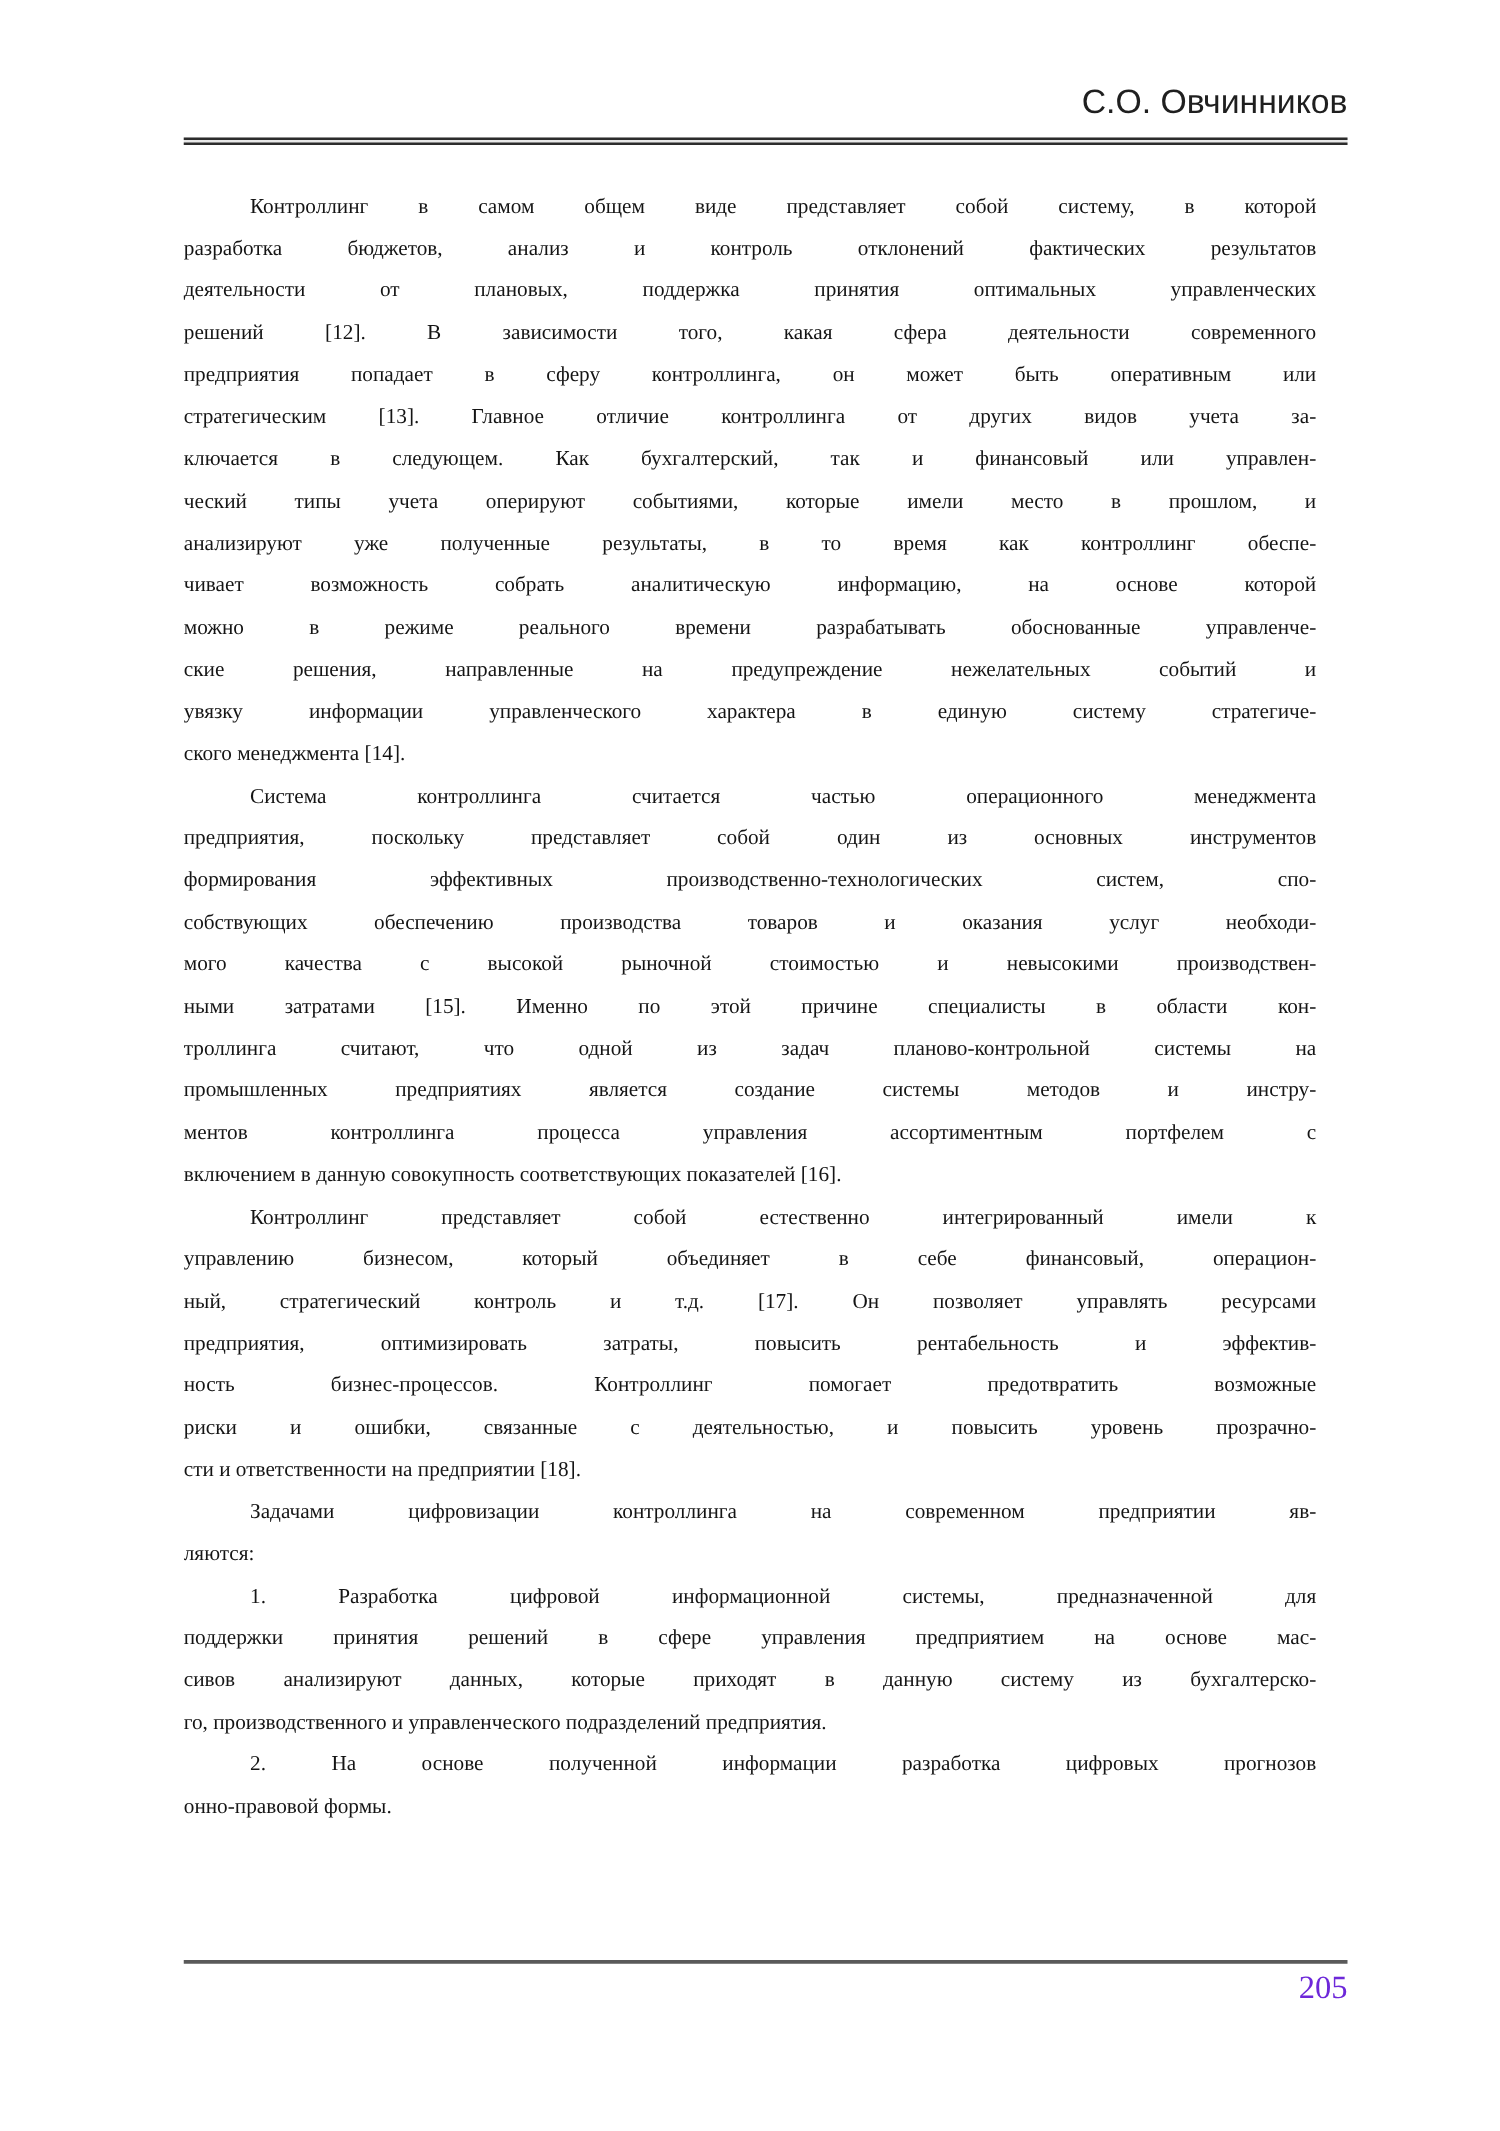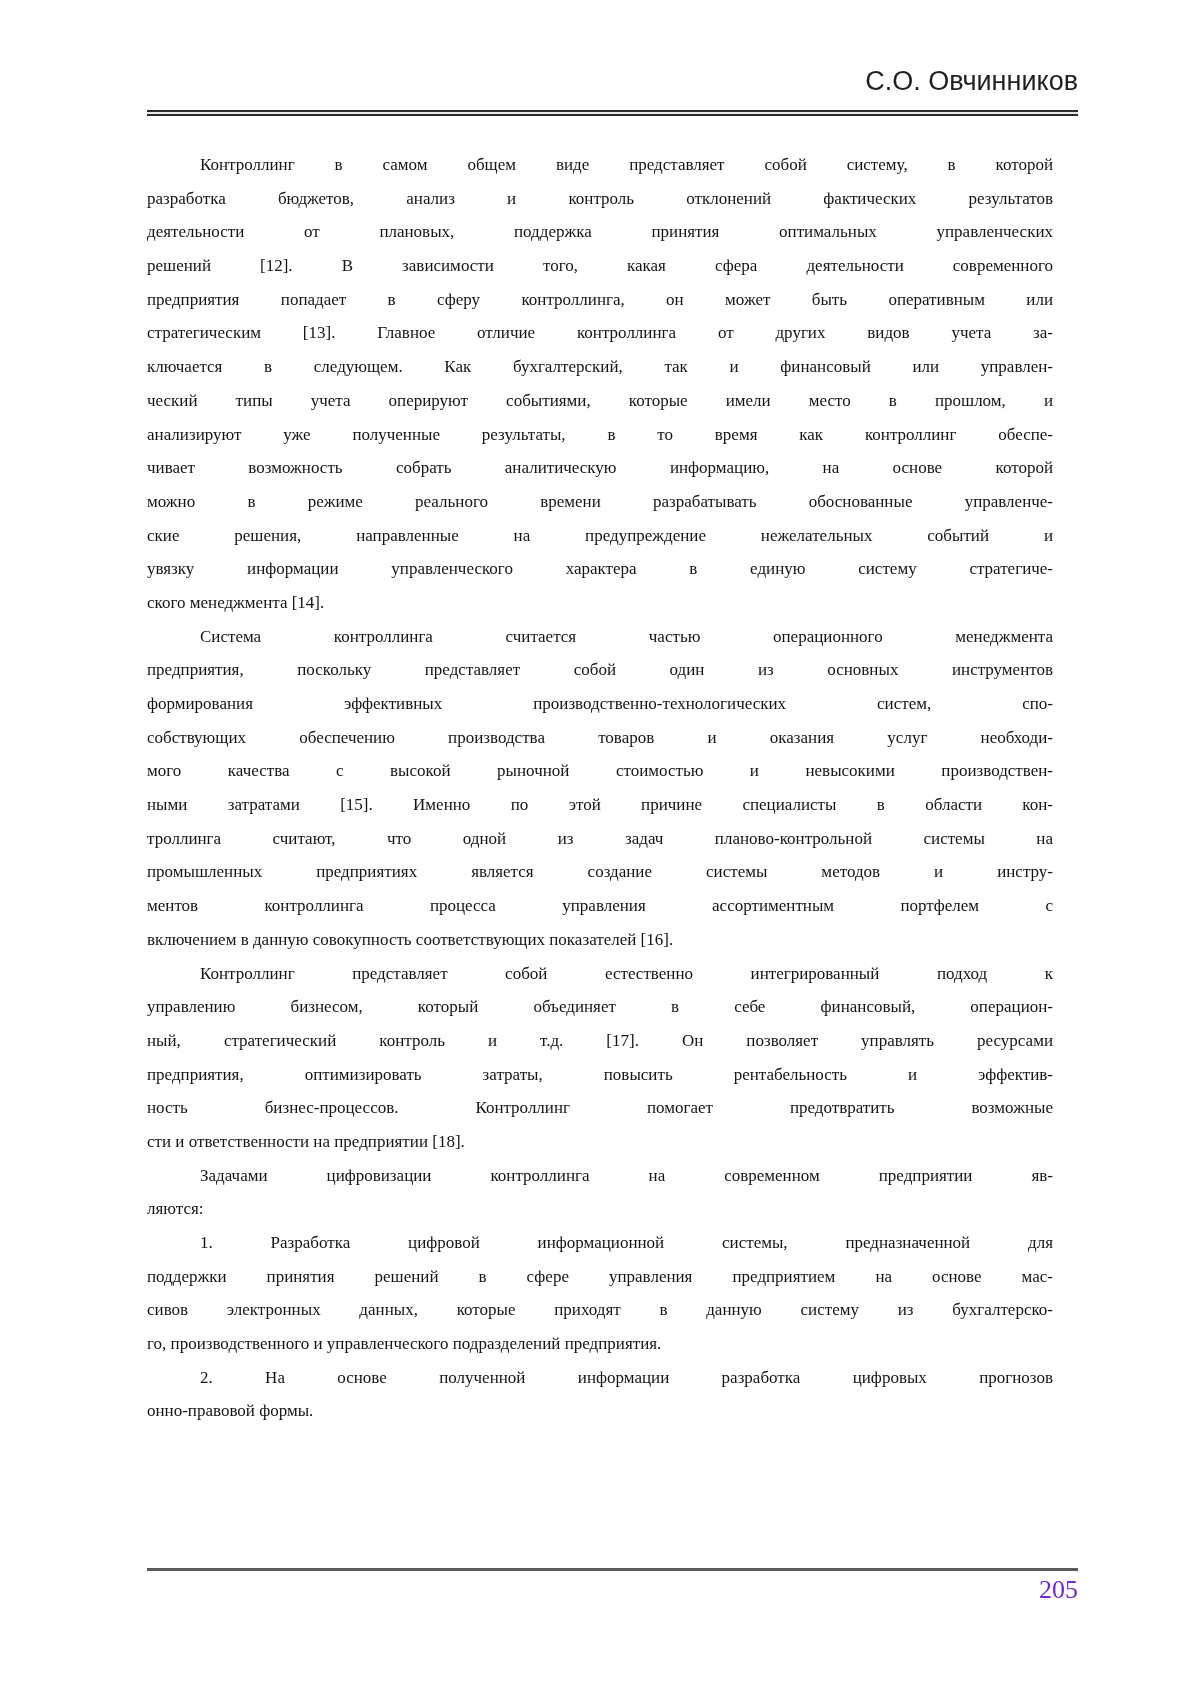--- a/index.html
+++ b/index.html
@@ -101,31 +101,32 @@
       <div class="line indent">Система контроллинга считается частью операционного менеджмента</div>
       <div class="line">предприятия, поскольку представляет собой один из основных инструментов</div>
       <div class="line">формирования эффективных производственно-технологических систем, спо-</div>
       <div class="line">собствующих обеспечению производства товаров и оказания услуг необходи-</div>
       <div class="line">мого качества с высокой рыночной стоимостью и невысокими производствен-</div>
       <div class="line">ными затратами [15]. Именно по этой причине специалисты в области кон-</div>
       <div class="line">троллинга считают, что одной из задач планово-контрольной системы на</div>
       <div class="line">промышленных предприятиях является создание системы методов и инстру-</div>
       <div class="line">ментов контроллинга процесса управления ассортиментным портфелем с</div>
       <div class="line last">включением в данную совокупность соответствующих показателей [16].</div>
-      <div class="line indent">Контроллинг представляет собой естественно интегрированный подход к</div>
+      <div class="line indent">Контроллинг представляет собой естественно интегрированный имели к</div>
       <div class="line">управлению бизнесом, который объединяет в себе финансовый, операцион-</div>
       <div class="line">ный, стратегический контроль и т.д. [17]. Он позволяет управлять ресурсами</div>
       <div class="line">предприятия, оптимизировать затраты, повысить рентабельность и эффектив-</div>
       <div class="line">ность бизнес-процессов. Контроллинг помогает предотвратить возможные</div>
+      <div class="line">риски и ошибки, связанные с деятельностью, и повысить уровень прозрачно-</div>
       <div class="line last">сти и ответственности на предприятии [18].</div>
       <div class="line indent">Задачами цифровизации контроллинга на современном предприятии яв-</div>
       <div class="line last">ляются:</div>
       <div class="line indent">1. Разработка цифровой информационной системы, предназначенной для</div>
       <div class="line">поддержки принятия решений в сфере управления предприятием на основе мас-</div>
-      <div class="line">сивов электронных данных, которые приходят в данную систему из бухгалтерско-</div>
+      <div class="line">сивов анализируют данных, которые приходят в данную систему из бухгалтерско-</div>
       <div class="line last">го, производственного и управленческого подразделений предприятия.</div>
       <div class="line indent">2. На основе полученной информации разработка цифровых прогнозов</div>
       <div class="line last">онно-правовой формы.</div>
     </div>
 
   <div class="foot-rule"></div>
 
   <div class="page-number">205</div>
 
 </div>

